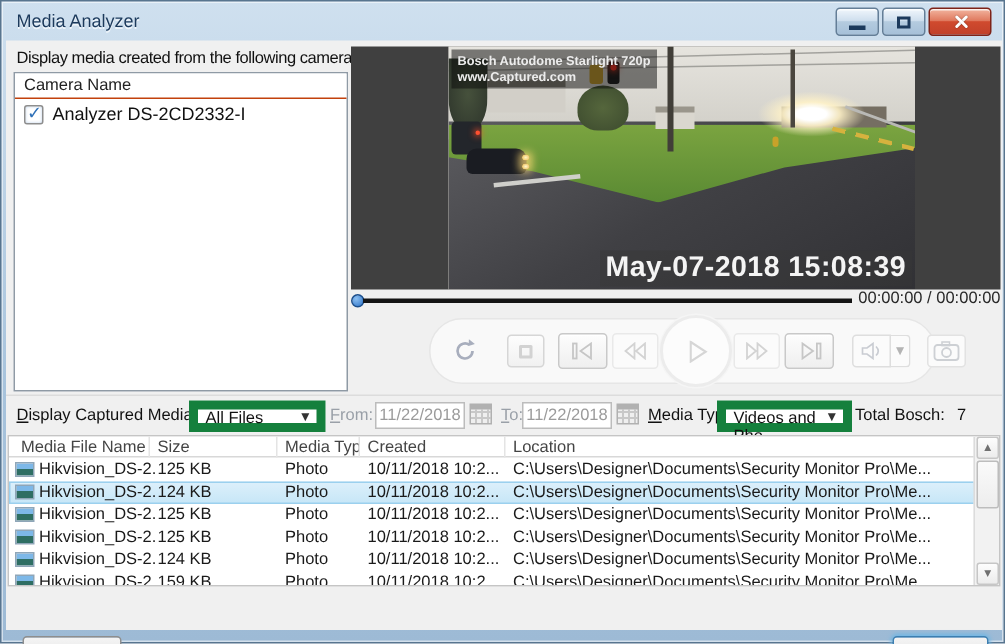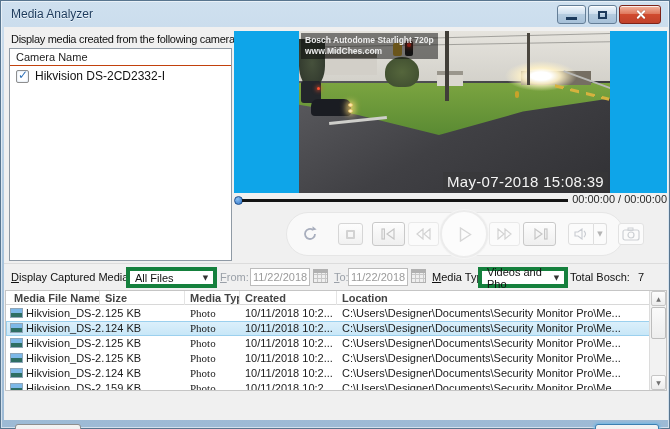--- a/index.html
+++ b/index.html
@@ -70,21 +70,21 @@
     box-shadow:inset 0 0 2px rgba(60,120,190,.35);
   }
   .checkbox::after {
     content:"✓"; position:absolute; left:1px; top:-3px;
     font-family:"DejaVu Sans",sans-serif; font-size:12px; font-weight:bold; color:#2f71b8;
   }
   .camera-name { font-size:12px; color:#111; }
 
   
   .video {
-    position:absolute; left:230px; top:4px; width:433px; height:162px; background:#0ea5e9;
+    position:absolute; left:230px; top:4px; width:433px; height:162px; background:#404040;
   }
   .scene { position:absolute; left:65px; top:0; width:311px; height:162px; overflow:hidden; background:#dedcd6; }
   .sky { position:absolute; left:0; top:0; width:311px; height:62px;
          background:linear-gradient(#e6e4de,#cfcdc6); }
   .wire { position:absolute; left:0; width:311px; height:1px; background:rgba(110,110,105,.55); }
   .road { position:absolute; left:0; top:50px; width:311px; height:112px;
           background:linear-gradient(150deg,#5c5c60,#404044 50%,#313135); }
   .grass { position:absolute; left:0; top:52px; width:311px; height:52px;
            background:linear-gradient(#7ba440,#5a8a33);
            clip-path:polygon(0 0,100% 0,100% 30%,72% 55%,45% 100%,18% 60%,0 42%); }
@@ -120,21 +120,21 @@
            background:#b9b9b6; transform:rotate(20deg); }
   .yellow-dashes { position:absolute; left:255px; top:60px; width:56px; height:3px; transform:rotate(14deg);
            background:repeating-linear-gradient(90deg,#d6b23e 0 9px,transparent 9px 16px); }
   .hydrant { position:absolute; left:216px; top:60px; width:4px; height:7px; background:#c8a22a; border-radius:2px; }
   .cam-overlay {
     position:absolute; left:2px; top:2px; padding:2px 4px; background:rgba(10,10,10,.5);
     color:#ececec; font-size:8.5px; font-weight:bold; line-height:1.3; white-space:nowrap;
   }
   .ts-overlay {
     position:absolute; right:2px; bottom:2px; padding:1px 4px;
-    background:rgba(55,55,55,.45); color:#f4f4f4; font-size:15px; letter-spacing:.3px;
+    background:rgba(55,55,55,.45); color:#f4f4f4; font-size:19px; letter-spacing:.3px;font-weight:bold;
   }
 
   
   .seek-thumb { position:absolute; left:230px; top:169px; width:9px; height:9px; border-radius:50%;
     background:radial-gradient(circle at 35% 30%,#8cc0f2,#2f74c8); border:1px solid #1d4f8c; }
   .seek-track { position:absolute; left:238px; top:172px; width:326px; height:3px; background:#141414; }
   .time-display { position:absolute; left:560px; top:166px; width:103px; text-align:right;
     font-size:11px; color:#2a2a2a; }
 
   
@@ -163,22 +163,22 @@
     border-radius:0 3px 3px 0; background:#fbfbfb; color:#b4b4b4; font-size:7px; }
   .ctl-spk-arrow::after { content:"▼"; font-family:"DejaVu Sans",sans-serif; }
   .ctl-cam { width:26px; height:22px; border:1px solid #e2e2e2; border-radius:3px; background:#fbfbfb; margin-left:11px; }
 
   
   .filterbar { position:absolute; left:0; top:236px; width:664px; height:27px; border-top:1px solid #dcdcdc; }
   .flabel { position:absolute; top:7px; font-size:11px; color:#111; white-space:nowrap; display:inline-block; }
   .flabel.mnemonic::first-letter { text-decoration:underline; }
   .flabel.disabled { color:#9aa0a8; }
   .combo {
-    position:absolute; top:3px; height:21px; background:#fff; border:4px solid #15803d;
-    font-size:11px; color:#111; display:flex; align-items:center; padding-left:5px;
+    position:absolute; top:3px; height:21px; background:#fff; border:6px solid #15803d;
+    font-size:11px; color:#111; display:flex; align-items:flex-start; padding-left:5px;
   }
   .combo .arrow { position:absolute; right:0; top:0; width:15px; height:100%;
     display:flex; align-items:center; justify-content:center; font-size:7px; color:#333;
     font-family:"DejaVu Sans",sans-serif; }
   .combo .arrow::after { content:"▼"; }
   .datebox {
     position:absolute; top:4px; width:60px; height:18px; background:#fff; border:1px solid #bcbcbc;
     font-size:11px; color:#9b9b9b; display:flex; align-items:center; justify-content:center;
   }
   .calicon { position:absolute; top:5px; width:15px; height:14px; opacity:.45;
@@ -187,30 +187,30 @@
     repeating-linear-gradient(0deg,transparent 0 3px,#999 3px 4px), #eee; }
   .total-label { position:absolute; left:566px; top:7px; font-size:11px; color:#111; }
   .total-value { position:absolute; left:634px; top:7px; font-size:11px; color:#111; }
 
   
   .mtable { position:absolute; left:1px; top:263px; width:662px; height:101px;
     background:#fff; border:1px solid #c5c5c5; overflow:hidden; }
   .thead { position:absolute; left:0; top:0; width:644px; height:14px; background:#fff;
     border-bottom:1px solid #d8d8d8; }
   .th { position:absolute; top:0; height:14px; line-height:14px; font-size:11px; color:#444;
-    border-right:1px solid #e4e4e4; padding-left:4px; white-space:nowrap; overflow:hidden;font-weight:bold; }
+    border-right:1px solid #e4e4e4; padding-left:4px; white-space:nowrap; overflow:hidden; }
   .tbody { position:absolute; left:0; top:15px; width:644px; height:86px; overflow:hidden; }
   .trow { position:relative; height:15px; width:100%; }
   .trow.selected { background:linear-gradient(#ddf0fb,#c6e6f7); outline:1px solid #9bd0ee; outline-offset:-1px; }
   .td { position:absolute; top:0; height:15px; line-height:15px; font-size:11px; color:#1a1a1a;
     white-space:nowrap; overflow:hidden; }
   .photo-icon { position:absolute; left:4px; top:2px; width:13px; height:10px;
     border:1px solid #8fa6b8; background:linear-gradient(#7db8e8 0 45%, #2e6e63 45% 100%); }
   .c-name { left:20px; width:78px; } .c-size { left:99px; width:80px; }
-  .c-type { left:184px; width:52px;font-family:Liberation Serif, serif; } .c-created { left:239px; width:94px; }
+  .c-type { left:184px; width:52px; } .c-created { left:239px; width:94px; }
   .c-loc { left:336px; width:300px; }
   .vscroll { position:absolute; right:0; top:0; width:17px; height:99px; background:#f2f2f2;
     border-left:1px solid #dcdcdc; }
   .sbtn { position:absolute; left:1px; width:15px; height:15px; background:linear-gradient(#fdfdfd,#ececec);
     border:1px solid #c6c6c6; border-radius:2px; display:flex; align-items:center; justify-content:center;
     font-size:6px; color:#707070; font-family:"DejaVu Sans",sans-serif; }
   .sbtn.up { top:0; } .sbtn.up::after { content:"▲"; }
   .sbtn.down { bottom:0; } .sbtn.down::after { content:"▼"; }
   .sthumb { position:absolute; left:1px; top:16px; width:15px; height:32px;
     background:linear-gradient(#fafafa,#ededed); border:1px solid #bdbdbd; border-radius:2px; }
@@ -245,21 +245,21 @@
     </div>
   </div>
 
   <div class="content">
 
     <div class="cam-label">Display media created from the following camera's:</div>
     <div class="listbox">
       <div class="list-header">Camera Name</div>
       <div class="camera-row">
         <span class="checkbox"></span>
-        <span class="camera-name">Hikvision DS-2CD2332-I</span>
+        <span class="camera-name">Analyzer DS-2CD2332-I</span>
       </div>
     </div>
 
     <div class="video">
       <div class="scene">
         <div class="sky"></div>
         <div class="wire" style="top:6px;transform:rotate(-1.5deg);"></div>
         <div class="wire" style="top:13px;transform:rotate(-1deg);"></div>
         <div class="road"></div>
         <div class="grass"></div>
@@ -274,21 +274,21 @@
         <div class="signal"></div>
         <div class="signal-yellow"></div>
         <div class="car-back"></div>
         <div class="car-sedan"></div>
         <div class="crosswalk"></div>
         <div class="edge-line"></div>
         <div class="yellow-dashes"></div>
         <div class="hydrant"></div>
         <div class="cam-overlay">
           <div>Bosch Autodome Starlight 720p</div>
-          <div>www.MidChes.com</div>
+          <div>www.Captured.com</div>
         </div>
         <div class="ts-overlay">May-07-2018 15:08:39</div>
       </div>
     </div>
 
     <div class="seek-thumb"></div>
     <div class="seek-track"></div>
     <div class="time-display">00:00:00 / 00:00:00</div>
 
     <div class="pill">

